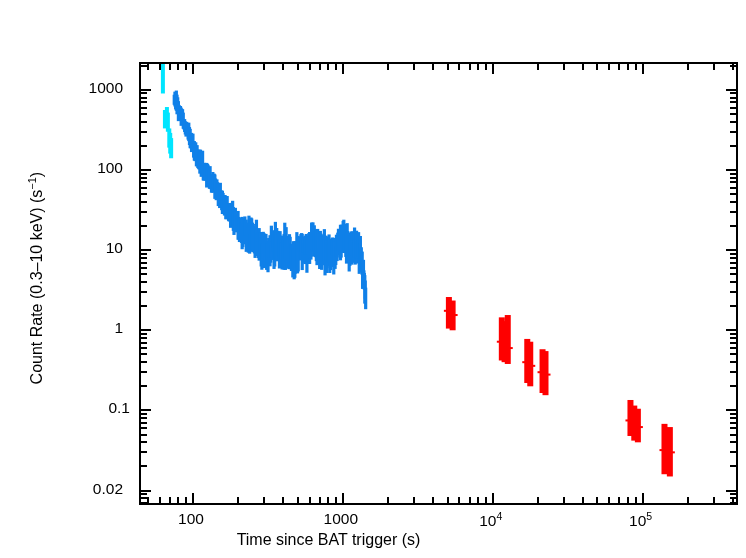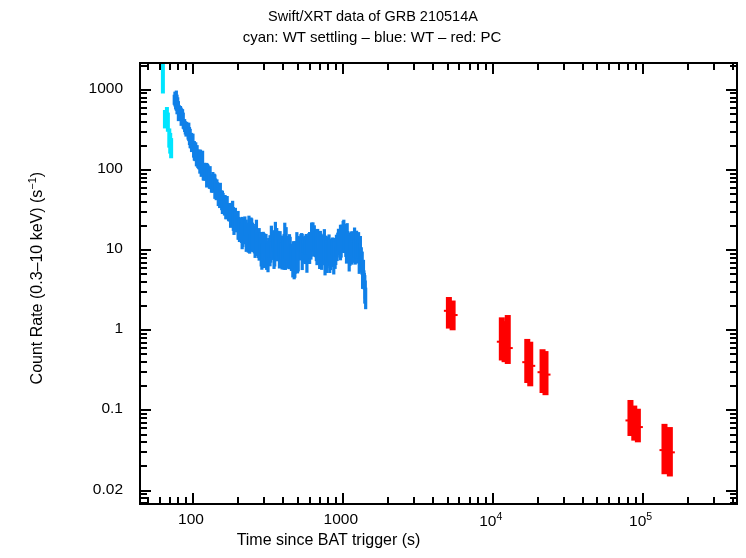--- a/index.html
+++ b/index.html
@@ -34,22 +34,20 @@
   .axis-title-x{position:absolute;left:0;top:531px;width:657px;text-align:center;font-size:16px;}
   .axis-title-y{position:absolute;left:-164px;top:268px;width:400px;text-align:center;font-size:16px;transform:rotate(-90deg);transform-origin:center center;}
   .axis-title-y-wrap{position:absolute;left:0;top:0;width:40px;height:558px;}
   sup{font-size:0.68em;vertical-align:super;}
 </style>
 </head>
 <body>
 
 <div id="root">
 
-  <div class="title">Swift/XRT data of GRB 210514A</div>
-  <div class="subtitle">cyan: WT settling – blue: WT – red: PC</div>
 
   <div class="axis-title-y-wrap">
     <div class="axis-title-y"><span>Count Rate (0.3–10 keV) (s</span><sup>−1</sup><span>)</span></div>
   </div>
 
   <div id="plot">
     <div id="canvasWrap">
       <svg class="data" id="datasvg" width="595" height="439">
           <rect x="19.90" y="0.00" width="4.00" height="29.49" fill="#00e5ff"></rect>
           <rect x="21.93" y="46.01" width="4.00" height="18.41" fill="#00e5ff"></rect>
@@ -554,21 +552,21 @@
         <div class="tick xtickmin" style="left: 590.824px;"></div>
         <div class="tick xtickminT" style="left: 590.824px;"></div>
       </div>
   </div>
 
   <div id="ylabels">
       <div class="ylabeltxt" style="top: 25.8264px; right: 10px;">1000</div>
       <div class="ylabeltxt" style="top: 105.978px; right: 10px;">100</div>
       <div class="ylabeltxt" style="top: 186.13px; right: 10px;">10</div>
       <div class="ylabeltxt" style="top: 266.281px; right: 10px;">1</div>
-      <div class="ylabeltxt" style="top: 346.433px; right: 10px;">0.1</div>
+      <div class="ylabeltxt" style="top: 346.433px; right: 3px;">0.1</div>
       <div class="ylabeltxt" style="top: 426.584px; right: 10px;">0.02</div>
     </div>
   <div id="xlabels">
       <div class="xlabeltxt" style="left: 51.974px;">100</div>
       <div class="xlabeltxt" style="left: 201.847px;">1000</div>
       <div class="xlabeltxt" style="left: 351.719px;"><span>10</span><sup>4</sup></div>
       <div class="xlabeltxt" style="left: 501.592px;"><span>10</span><sup>5</sup></div>
     </div>
 
   <div class="axis-title-x">Time since BAT trigger (s)</div>

